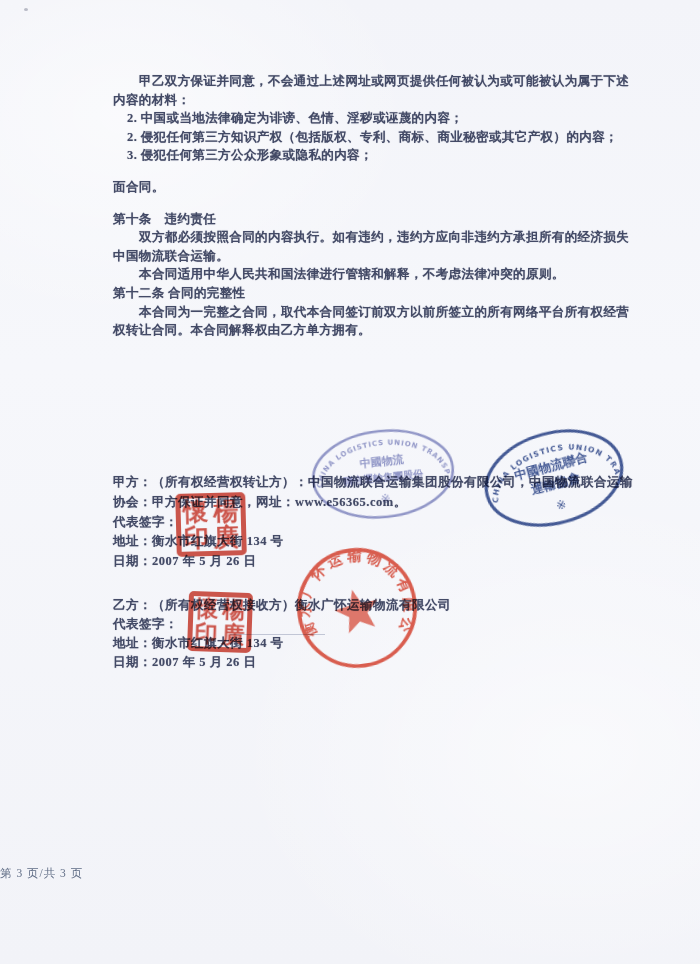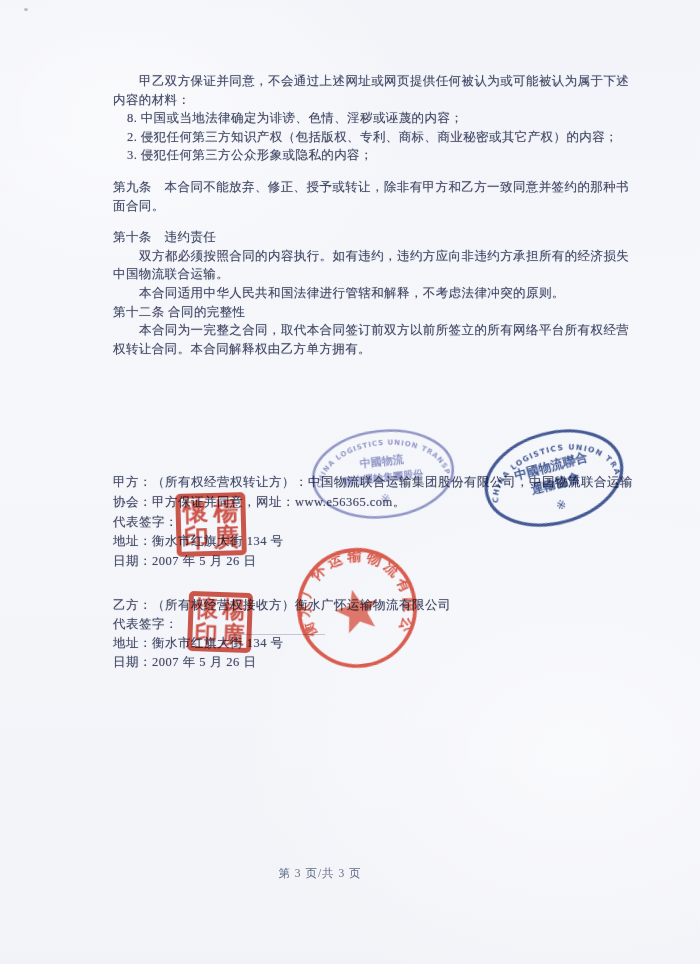--- a/index.html
+++ b/index.html
@@ -11,31 +11,31 @@
       linear-gradient(180deg,#f3f4f9 0%,#f6f7fb 38%,#f2f3f8 100%);
     font-family:"Liberation Serif","DejaVu Serif",serif;
     color:#434a66;
   }
   .speck{position:absolute;left:24px;top:8px;width:4px;height:3px;border-radius:50%;
     background:rgba(110,115,135,.45);}
   
   .doc-text{position:absolute;z-index:1;}
   #doc-lines{left:113px;top:72px;width:500px;font-size:12.5px;line-height:18.6px;
     letter-spacing:.4px;text-shadow:0 0 1px rgba(67,74,102,.45);}
-  .doc-line{white-space:nowrap;}
+  .doc-line{white-space:nowrap;font-weight:bold;}
   .doc-line.ind1{padding-left:14px;}
   .doc-line.ind2{padding-left:26px;}
   .doc-line.blank{height:13px;}
   #party-a{left:113px;top:473px;width:540px;font-size:12.5px;line-height:19.8px;
     letter-spacing:.5px;text-shadow:0 0 1px rgba(67,74,102,.45);}
   #party-b{left:113px;top:596px;width:540px;font-size:12.5px;line-height:19px;
     letter-spacing:.5px;text-shadow:0 0 1px rgba(67,74,102,.45);}
   .sig-line{position:absolute;left:230px;top:634px;width:95px;height:1px;
     background:rgba(110,120,155,.38);z-index:1;}
-  #page-footer{position:absolute;left:0;top:866px;width:640px;text-align:center;
+  #page-footer{position:absolute;left:0;top:866px;width:640px;
     font-size:11.5px;letter-spacing:1px;color:#5f6c85;z-index:1;}
   
   .stamp{position:absolute;mix-blend-mode:multiply;z-index:2;}
   .seal-square{
     display:grid;grid-template-columns:1fr 1fr;place-items:center;
     border:5px solid #cf4638;border-radius:5px;
     color:#d04538;font-weight:700;font-family:"DejaVu Sans",sans-serif;
     filter:blur(.4px);opacity:.9;
   }
   .seal-square span{line-height:1;}
@@ -47,25 +47,24 @@
   svg text{font-family:"DejaVu Sans",sans-serif;}
 </style>
 </head>
 <body>
 
 <div class="speck"></div>
 
 <div id="doc-lines" class="doc-text">
     <div class="doc-line ind2">甲乙双方保证并同意，不会通过上述网址或网页提供任何被认为或可能被认为属于下述</div>
     <div class="doc-line">内容的材料：</div>
-    <div class="doc-line ind1">8. 中国或当地法律确定为诽谤、色情、淫秽或诬蔑的内容；</div>
+    <div class="doc-line ind1">2. 中国或当地法律确定为诽谤、色情、淫秽或诬蔑的内容；</div>
     <div class="doc-line ind1">2. 侵犯任何第三方知识产权（包括版权、专利、商标、商业秘密或其它产权）的内容；</div>
     <div class="doc-line ind1">3. 侵犯任何第三方公众形象或隐私的内容；</div>
     <div class="doc-line blank"></div>
-    <div class="doc-line">第九条　本合同不能放弃、修正、授予或转让，除非有甲方和乙方一致同意并签约的那种书</div>
     <div class="doc-line">面合同。</div>
     <div class="doc-line blank"></div>
     <div class="doc-line">第十条　违约责任</div>
     <div class="doc-line ind2">双方都必须按照合同的内容执行。如有违约，违约方应向非违约方承担所有的经济损失</div>
     <div class="doc-line">中国物流联合运输。</div>
     <div class="doc-line ind2">本合同适用中华人民共和国法律进行管辖和解释，不考虑法律冲突的原则。</div>
     <div class="doc-line">第十二条 合同的完整性</div>
     <div class="doc-line ind2">本合同为一完整之合同，取代本合同签订前双方以前所签立的所有网络平台所有权经营</div>
     <div class="doc-line">权转让合同。本合同解释权由乙方单方拥有。</div>
   </div>

